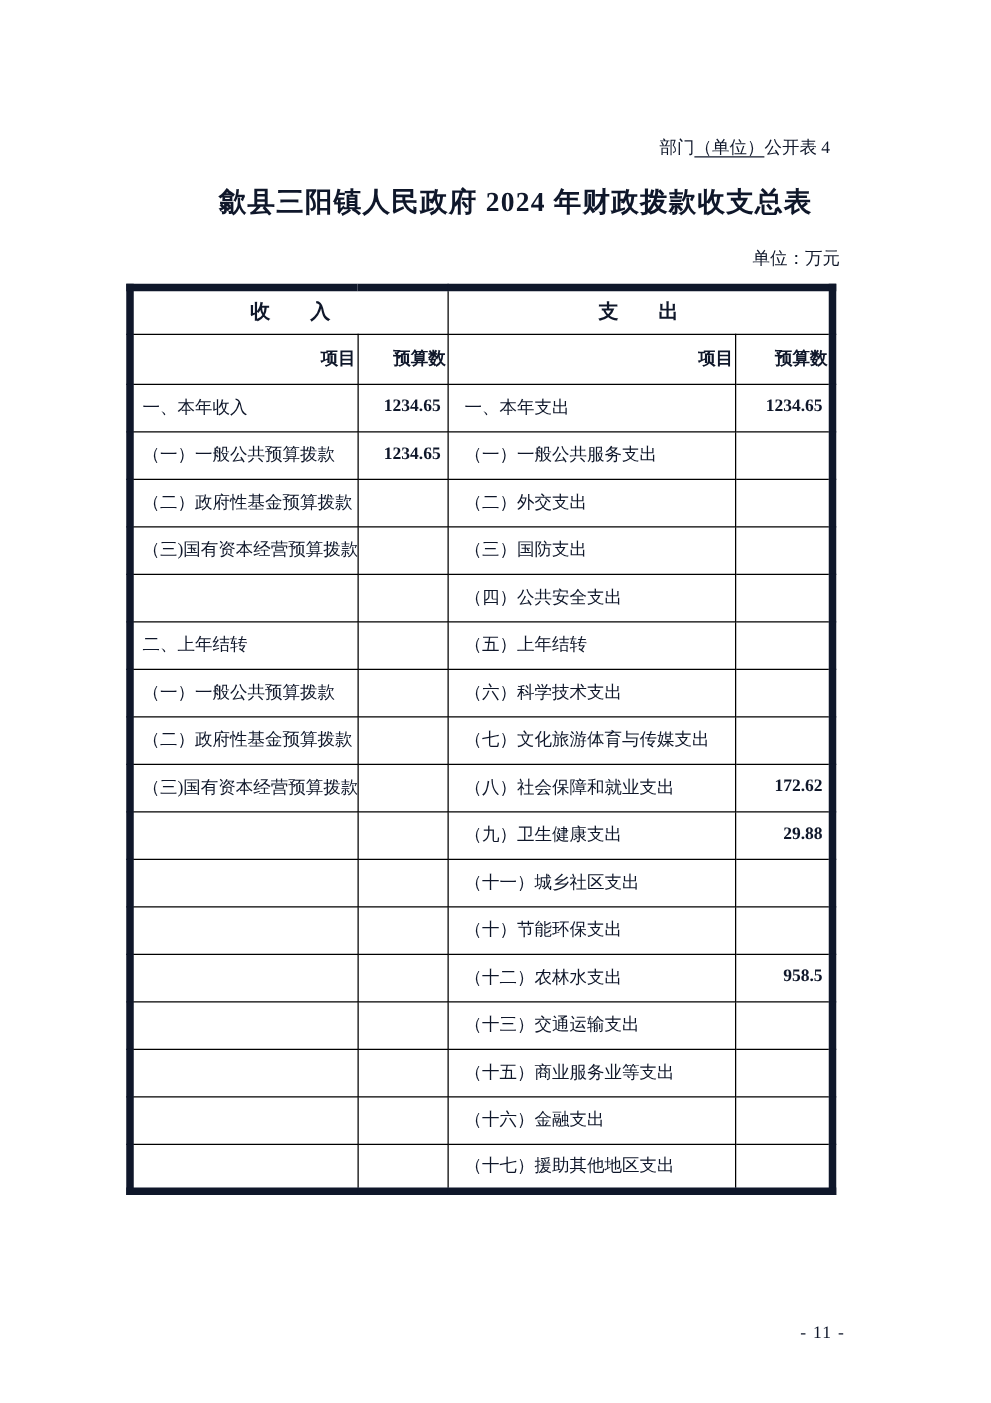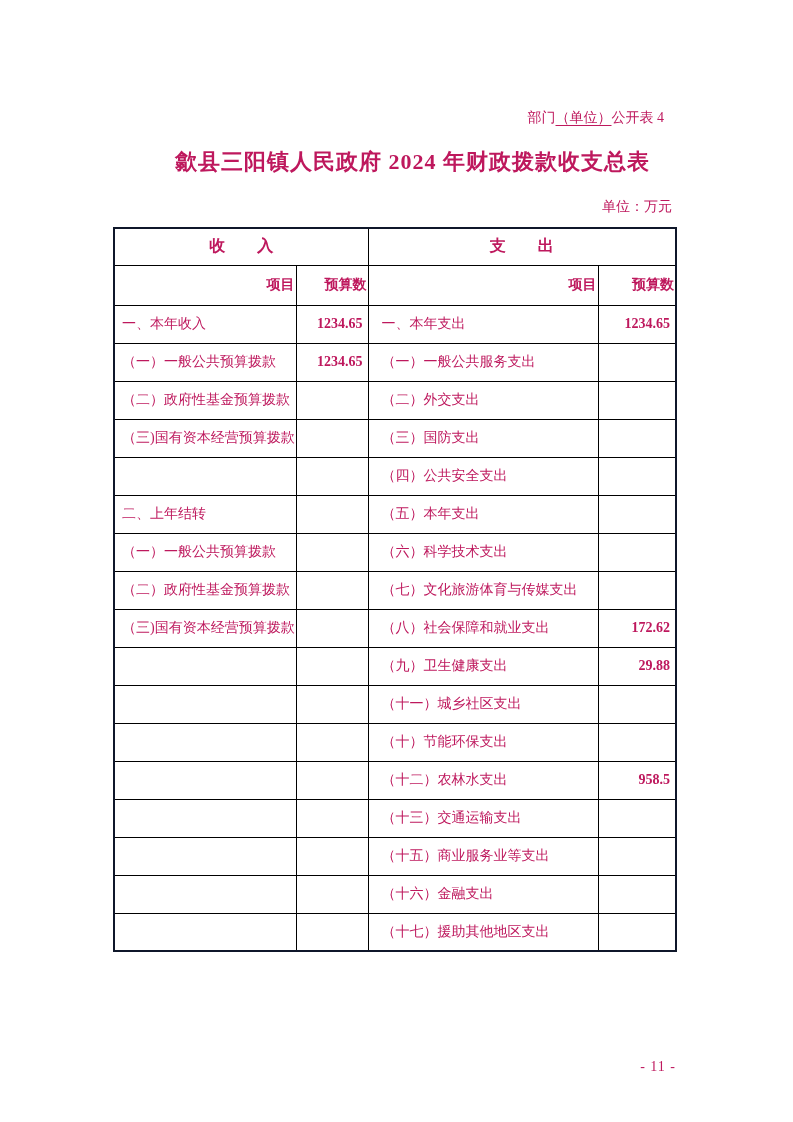--- a/index.html
+++ b/index.html
@@ -2,21 +2,21 @@
 <html><head>
 <meta charset="utf-8">
 <style>
   * { box-sizing: border-box; }
   html, body { margin: 0; padding: 0; background: #ffffff; }
   .page {
     position: relative;
     width: 793px;
     height: 1122px;
     background: #ffffff;
-    color: #be185d;
+    color: #0f172a;
     font-family: "Liberation Serif", "DejaVu Serif", serif;
     overflow: hidden;
   }
   .corner-label {
     position: absolute;
     top: 109px;
     right: 129px;
     font-size: 14px;
     white-space: nowrap;
   }
@@ -37,26 +37,26 @@
     padding-left: 32px;
   }
   .unit-label {
     position: absolute;
     top: 198px;
     right: 121px;
     font-size: 14px;
   }
   table.budget-table {
     position: absolute;
-    left: 113px;
+    left: 101px;
     top: 227px;
     width: 562px;
     border-collapse: collapse;
     table-layout: fixed;
-    border: 2px solid #0f172a;
+    border: 6px solid #0f172a;
   }
   table.budget-table th,
   table.budget-table td {
     border: 1px solid #000000;
     vertical-align: middle;
     overflow: hidden;
     white-space: nowrap;
   }
   table.budget-table thead tr.section-row th {
     height: 37px;
@@ -145,21 +145,21 @@
         </tr>
         <tr>
           <td class="item-cell"></td>
           <td class="num-cell"></td>
           <td class="item-cell expense">（四）公共安全支出</td>
           <td class="num-cell"></td>
         </tr>
         <tr>
           <td class="item-cell">二、上年结转</td>
           <td class="num-cell"></td>
-          <td class="item-cell expense">（五）本年支出</td>
+          <td class="item-cell expense">（五）上年结转</td>
           <td class="num-cell"></td>
         </tr>
         <tr>
           <td class="item-cell">（一）一般公共预算拨款</td>
           <td class="num-cell"></td>
           <td class="item-cell expense">（六）科学技术支出</td>
           <td class="num-cell"></td>
         </tr>
         <tr>
           <td class="item-cell">（二）政府性基金预算拨款</td>

